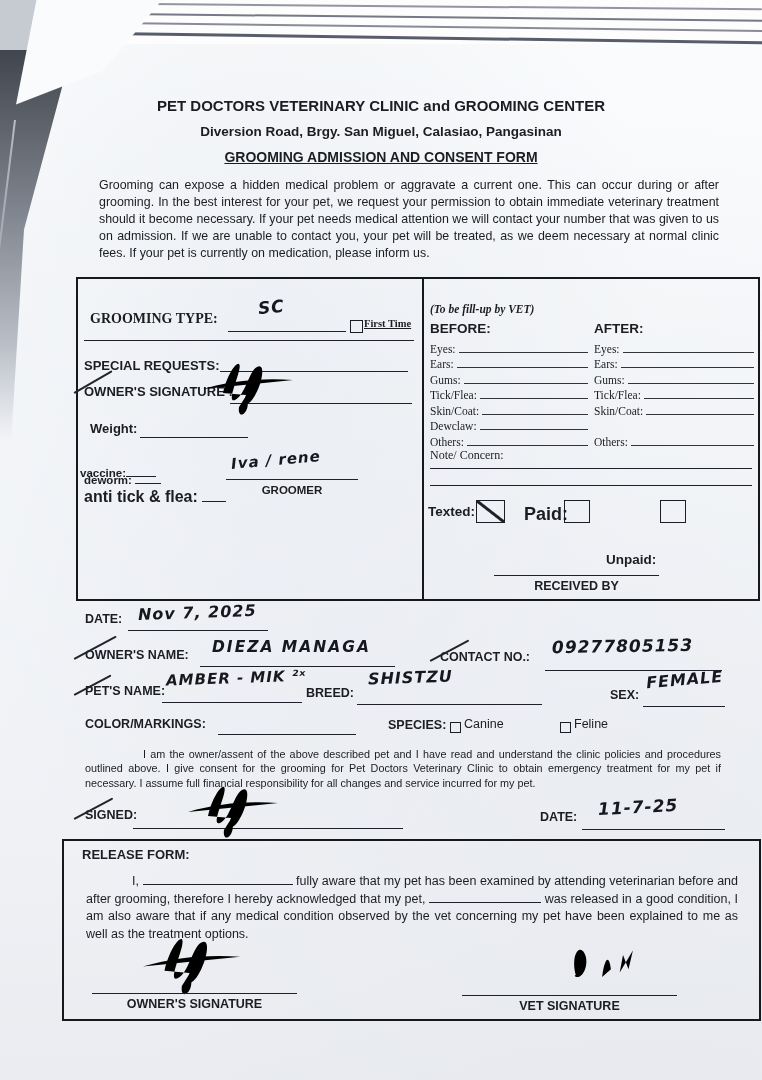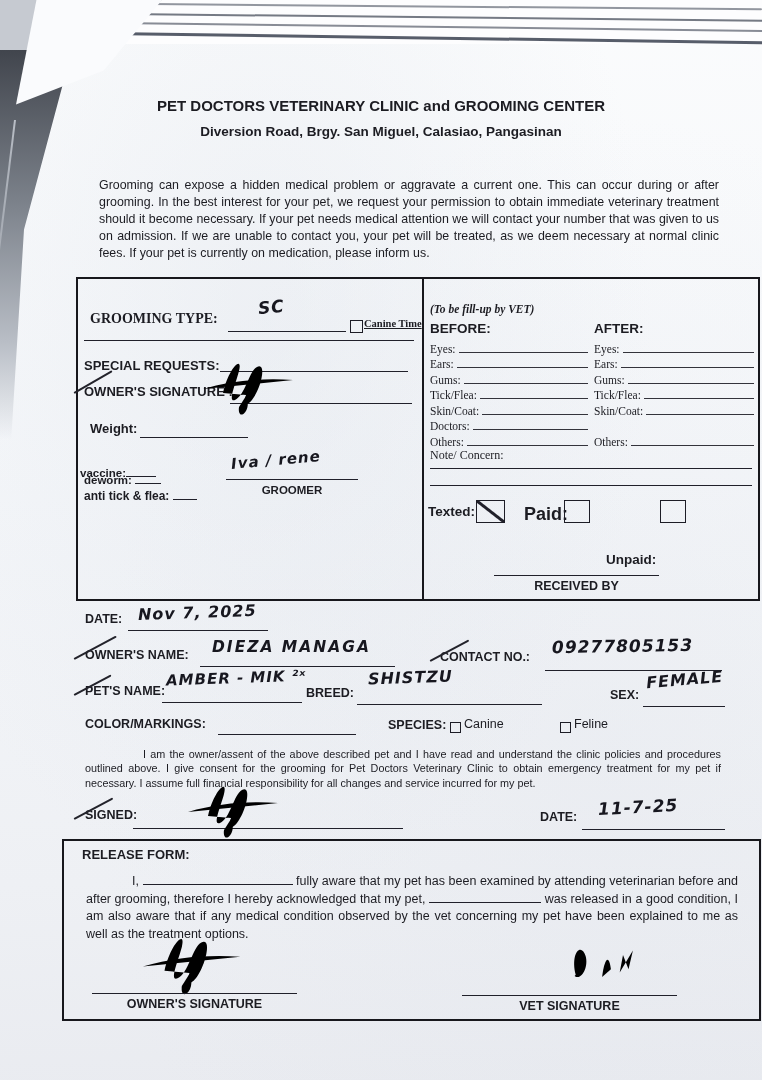--- a/index.html
+++ b/index.html
@@ -75,49 +75,50 @@
         <path d="M12 38 C7 18 17 8 21 21 C24 31 17 44 11 39"></path>
         <path d="M15 44 l4 -4"></path>
         <path d="M36 40 C38 24 42 18 44 33"></path>
         <path d="M52 36 l3 -16 l5 13 l4 -17"></path>
       </g>
     </defs>
   </svg>
 
   <div class="abs b center" style="top:124px;font-size:13.5px;">Diversion Road, Brgy. San Miguel, Calasiao, Pangasinan</div>
   <div class="abs b center" style="top:97px;font-size:15px;">PET DOCTORS VETERINARY CLINIC and GROOMING CENTER</div>
+  <div class="abs b center" style="top:149px;font-size:14px;text-decoration:underline;">GROOMING ADMISSION AND CONSENT FORM</div>
 
   <div class="abs justify" style="left:99px;top:177px;width:620px;font-size:12.4px;line-height:17px;">Grooming can expose a hidden medical problem or aggravate a current one. This can occur during or after grooming. In the best interest for your pet, we request your permission to obtain immediate veterinary treatment should it become necessary. If your pet needs medical attention we will contact your number that was given to us on admission. If we are unable to contact you, your pet will be treated, as we deem necessary at normal clinic fees. If your pet is currently on medication, please inform us.</div>
 
   <div class="main-box">
 
     <div class="cell-left">
       <span class="abs b serif" style="left:12px;top:32px;font-size:14px;">GROOMING TYPE:</span>
       <div class="uline" style="left:150px;top:52px;width:118px;"></div>
       <span class="abs hw" style="left:180px;top:18px;font-size:17px;transform:rotate(-6deg);">SC</span>
       <div class="cbox" style="left:272px;top:41px;width:11px;height:11px;"></div>
-      <span class="abs b serif" style="left:286px;top:39px;font-size:10.5px;text-decoration:underline;">Canine Time</span>
+      <span class="abs b serif" style="left:286px;top:39px;font-size:10.5px;text-decoration:underline;">First Time</span>
       <div class="uline" style="left:6px;top:61px;width:330px;"></div>
 
       <span class="abs b" style="left:6px;top:79px;font-size:13px;">SPECIAL REQUESTS:</span>
       <div class="uline" style="left:142px;top:92px;width:188px;"></div>
 
       <span class="abs b" style="left:6px;top:105px;font-size:13px;">OWNER'S SIGNATURE :</span>
       <div class="slash" style="left:-4px;top:113px;width:44px;transform:rotate(-30deg);"></div>
       <div class="uline" style="left:152px;top:124px;width:182px;"></div>
       <svg class="sig" style="left:115px;top:70px;" width="120" height="70" viewBox="0 0 120 70">
           <use href="#owner-sig"></use>
         </svg>
 
       <span class="abs b" style="left:12px;top:142px;font-size:13px;">Weight:</span>
       <div class="uline" style="left:62px;top:158px;width:108px;"></div>
 
       <span class="abs b" style="left:2px;top:177px;font-size:11.5px;margin-top:9px;"><span>vaccine:</span><span class="blank" style="width:30px;"></span></span>
       <span class="abs b" style="left:6px;top:193px;font-size:11.5px;"><span>deworm:</span> <span class="blank" style="width:26px;"></span></span>
-      <span class="abs b" style="left:6px;top:209px;font-size:12px;"><span>anti tick &amp; flea:</span> <span class="blank" style="width:24px;"></span></span>
+      <span class="abs b" style="left:6px;top:209px;font-size:16px;"><span>anti tick &amp; flea:</span> <span class="blank" style="width:24px;"></span></span>
 
       <span class="abs hw" style="left:153px;top:172px;font-size:15px;transform:rotate(-5deg);">Iva / rene</span>
       <div class="uline" style="left:148px;top:200px;width:132px;"></div>
       <div class="abs b center" style="left:148px;top:205px;width:132px;font-size:11.5px;">GROOMER</div>
     </div>
 
     <div class="cell-right">
       <span class="abs b serif" style="left:6px;top:24px;font-size:11.5px;font-style:italic;">(To be fill-up by VET)</span>
       <span class="abs b" style="left:6px;top:42px;font-size:13.5px;">BEFORE:</span>
       <span class="abs b" style="left:170px;top:42px;font-size:13.5px;">AFTER:</span>
@@ -137,21 +138,21 @@
           </div>
           <div class="med-row">
             <span class="med-label">Tick/Flea:</span>
             <span class="med-line"></span>
           </div>
           <div class="med-row">
             <span class="med-label">Skin/Coat:</span>
             <span class="med-line"></span>
           </div>
           <div class="med-row">
-            <span class="med-label">Doctors:</span>
+            <span class="med-label">Dewclaw:</span>
             <span class="med-line"></span>
           </div>
           <div class="med-row">
             <span class="med-label">Others:</span>
             <span class="med-line"></span>
           </div>
         </div>
       <div class="med-col" style="left:170px;top:60px;width:160px;">
           <div class="med-row">
             <span class="med-label">Eyes:</span>

